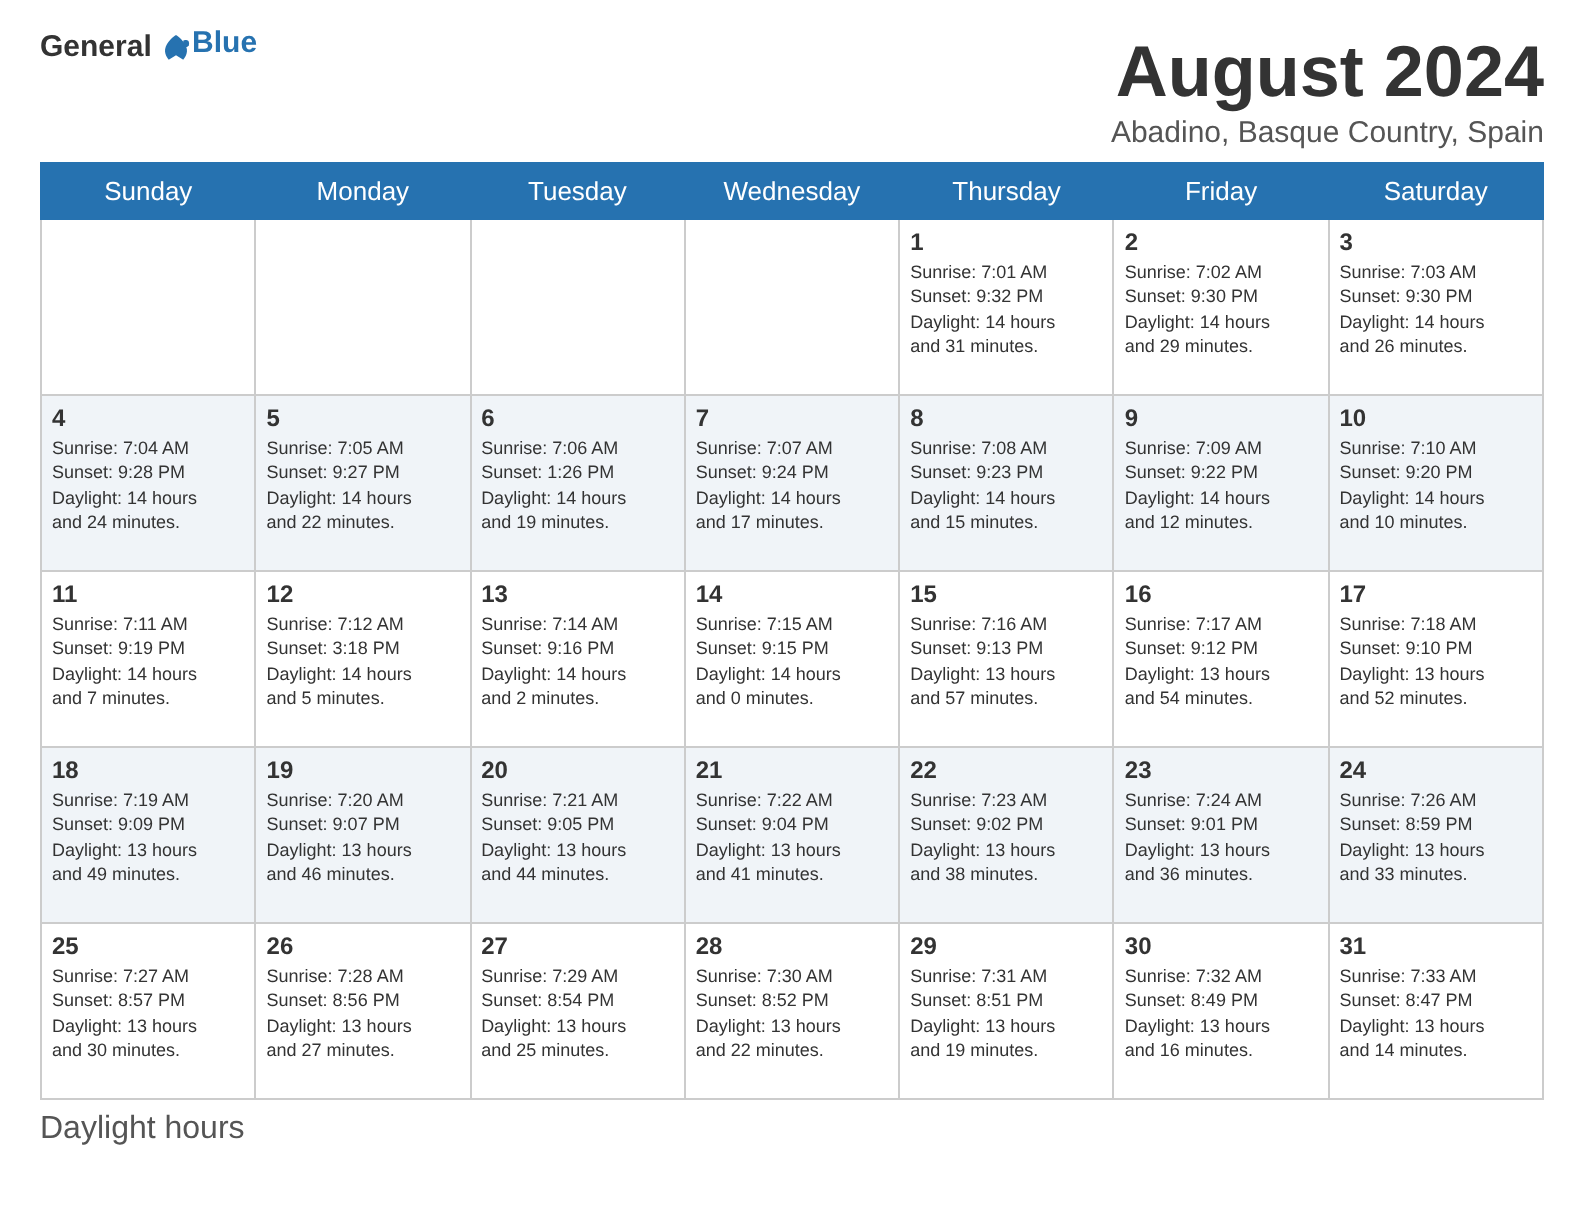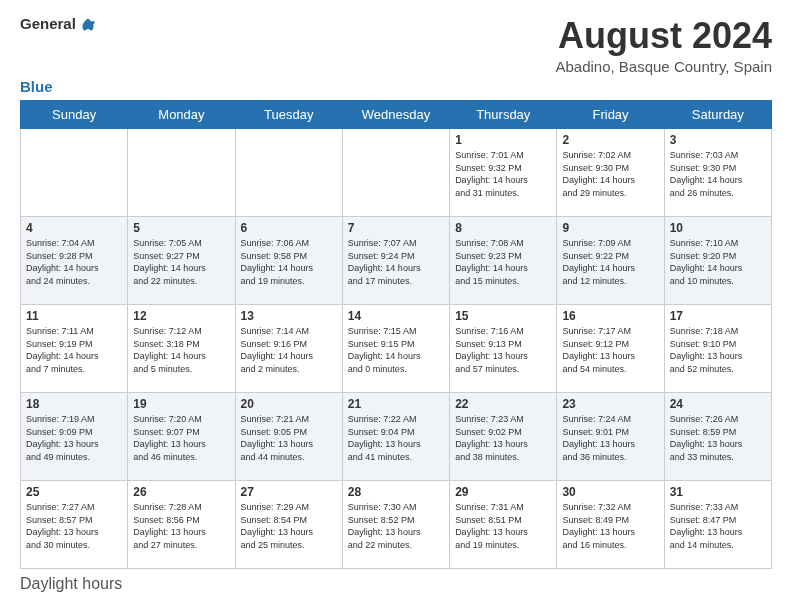--- a/index.html
+++ b/index.html
@@ -93,21 +93,21 @@
       color: #555;
       text-align: left;
     }
   </style>
 </head>
 <body>
 
 <div class="page">
   <div class="header-row">
     <div class="logo">
-      <div style="display:flex;flex-direction:column;line-height:1;gap:48px;">
+      <div style="display:flex;flex-direction:row;line-height:1;">
         <span style="font-size:15px;font-weight:bold;color:#333;">
           <span>General</span>
           <svg class="logo-icon" viewBox="0 0 18 22" style="display:inline-block;vertical-align:middle;width:16px;height:16px;">
             <path d="M9 2 C9 2 14 5 16 10 C18 15 14 19 14 19 L9 16 L4 19 C4 19 0 15 2 10 C4 5 9 2 9 2Z" fill="#2672b0"></path>
             <path d="M14 6 C14 6 18 4 18 8 C18 10 16 11 14 10Z" fill="#2672b0"></path>
           </svg>
         </span>
         <span style="font-size:15px;font-weight:bold;color:#2672b0;margin-top:-2px;">Blue</span>
       </div>
     </div>
@@ -168,21 +168,21 @@
           <td>
             <span class="day-number">5</span>
             <div class="day-info">Sunrise: 7:05 AM</div>
             <div class="day-info">Sunset: 9:27 PM</div>
             <div class="day-info">Daylight: 14 hours</div>
             <div class="day-info">and 22 minutes.</div>
           </td>
           <td>
             <span class="day-number">6</span>
             <div class="day-info">Sunrise: 7:06 AM</div>
-            <div class="day-info">Sunset: 9:58 PM</div>
+            <div class="day-info">Sunset: 1:26 PM</div>
             <div class="day-info">Daylight: 14 hours</div>
             <div class="day-info">and 19 minutes.</div>
           </td>
           <td>
             <span class="day-number">7</span>
             <div class="day-info">Sunrise: 7:07 AM</div>
             <div class="day-info">Sunset: 9:24 PM</div>
             <div class="day-info">Daylight: 14 hours</div>
             <div class="day-info">and 17 minutes.</div>
           </td>

